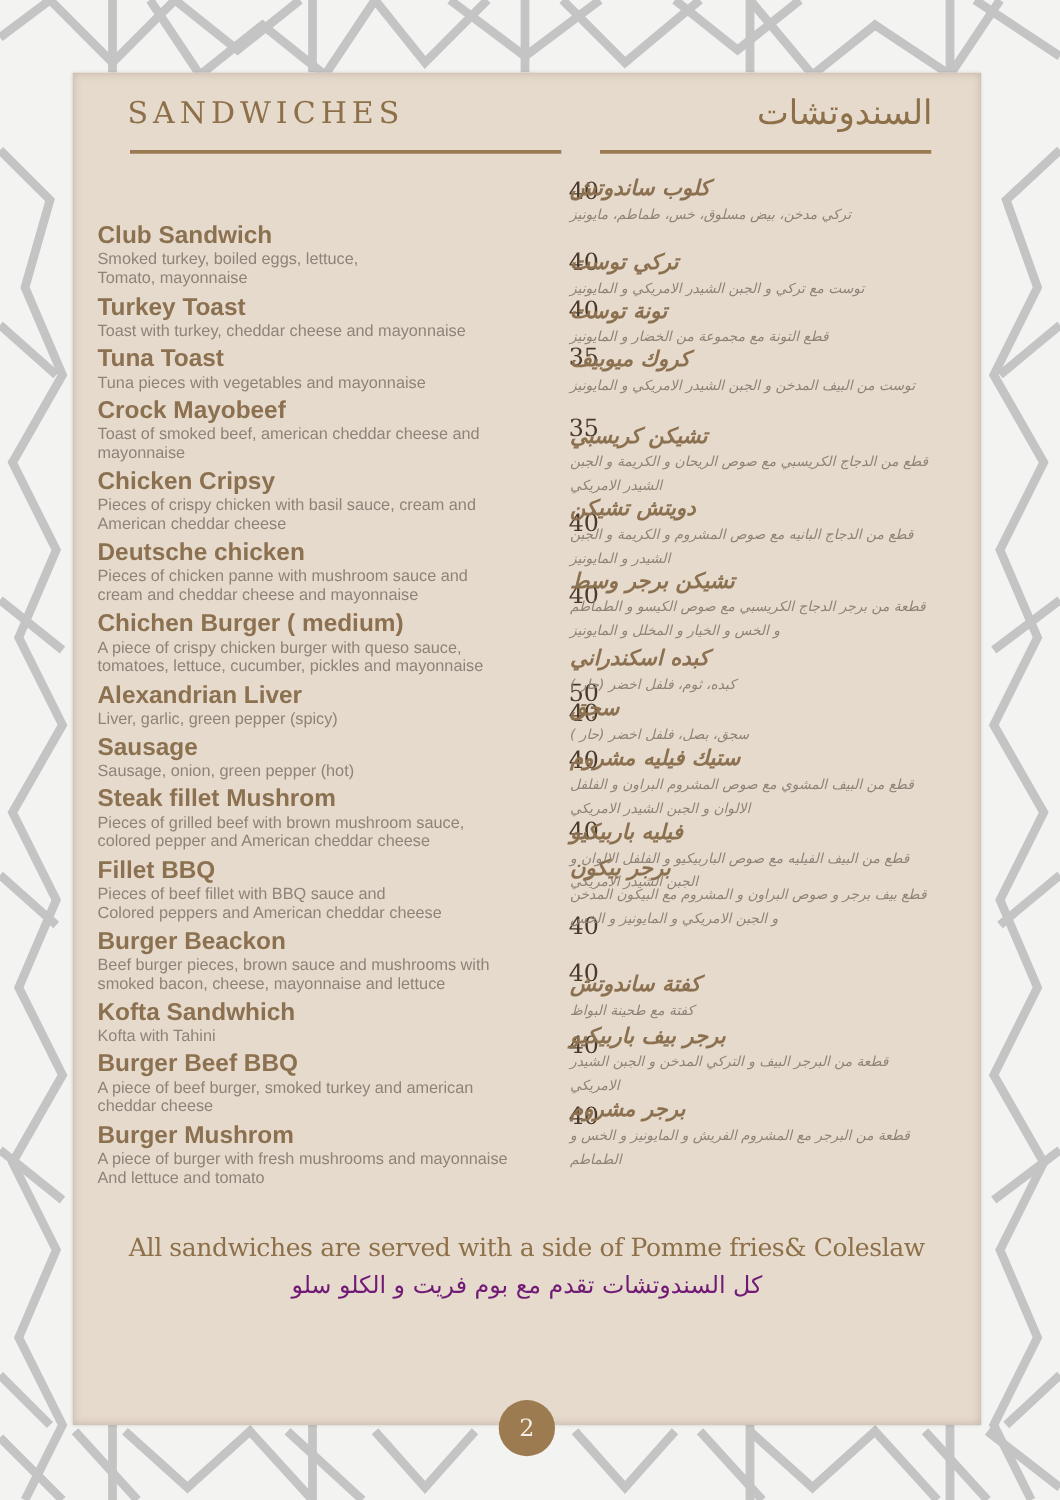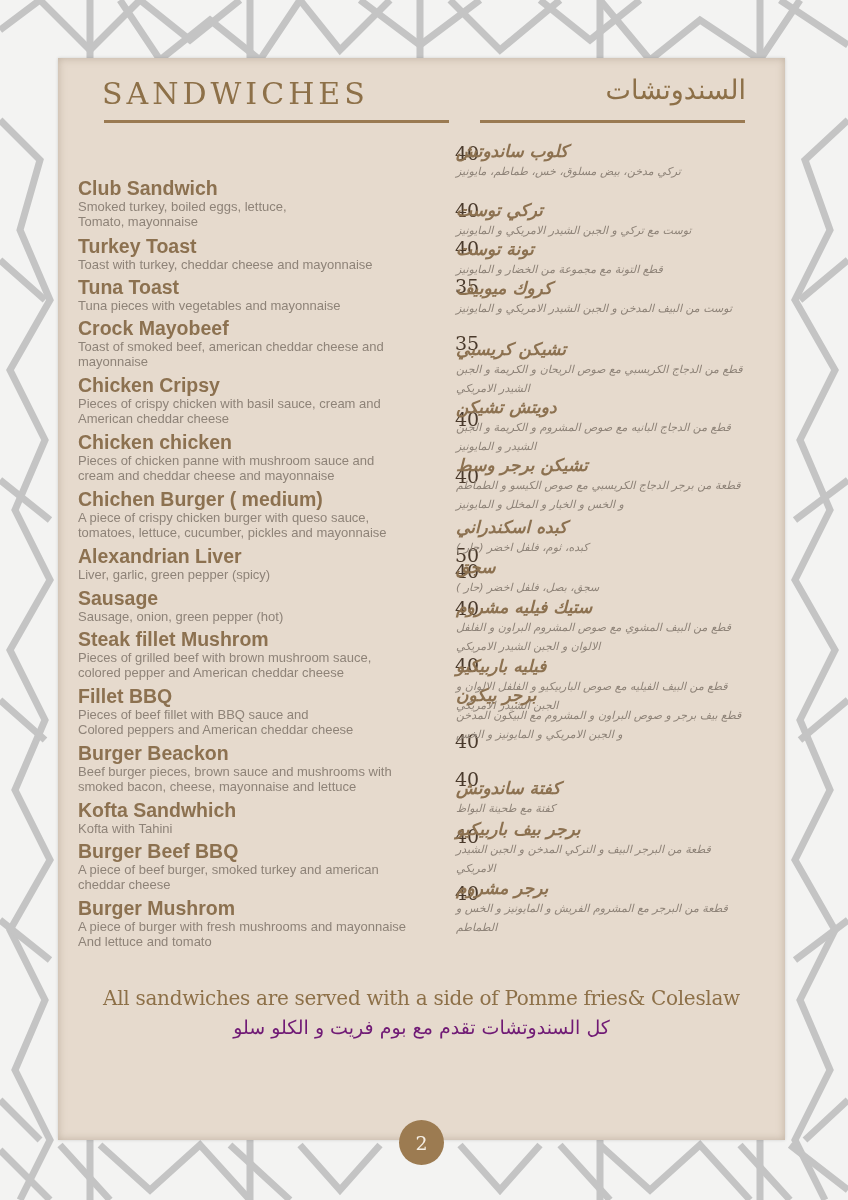--- a/index.html
+++ b/index.html
@@ -14,21 +14,21 @@
     position: absolute;
     left: 58px; top: 58px;
     width: 727px; height: 1082px;
     background: #e6dacd;
     box-shadow: inset 0 0 8px rgba(120,100,80,0.35), 0 0 3px rgba(0,0,0,0.15);
   }
   .title-en {
     position: absolute;
     left: 102px; top: 76px;
     font-family: "DejaVu Serif", serif;
-    font-size: 30px;
+    font-size: 24px;
     letter-spacing: 4px;
     color: #8d7048;
     font-weight: normal;
   }
   .title-ar {
     position: absolute;
     right: 102px; top: 74px;
     font-family: "DejaVu Serif", serif;
     font-size: 27px;
     color: #8d7048;
@@ -157,21 +157,21 @@
   <div class="name">Crock Mayobeef</div>
   <div class="desc">Toast of smoked beef, american cheddar cheese and
 mayonnaise</div>
 </div>
 <div class="item-en" style="top:347px">
   <div class="name">Chicken Cripsy</div>
   <div class="desc">Pieces of crispy chicken with basil sauce, cream and
 American cheddar cheese</div>
 </div>
 <div class="item-en" style="top:404px">
-  <div class="name">Chicken chicken</div>
+  <div class="name">Deutsche chicken</div>
   <div class="desc">Pieces of chicken panne with mushroom sauce and
 cream and cheddar cheese and mayonnaise</div>
 </div>
 <div class="item-en" style="top:461px">
   <div class="name">Chichen Burger ( medium)</div>
   <div class="desc">A piece of crispy chicken burger with queso sauce,
 tomatoes, lettuce, cucumber, pickles and mayonnaise</div>
 </div>
 <div class="item-en" style="top:518px">
   <div class="name">Alexandrian Liver</div>

